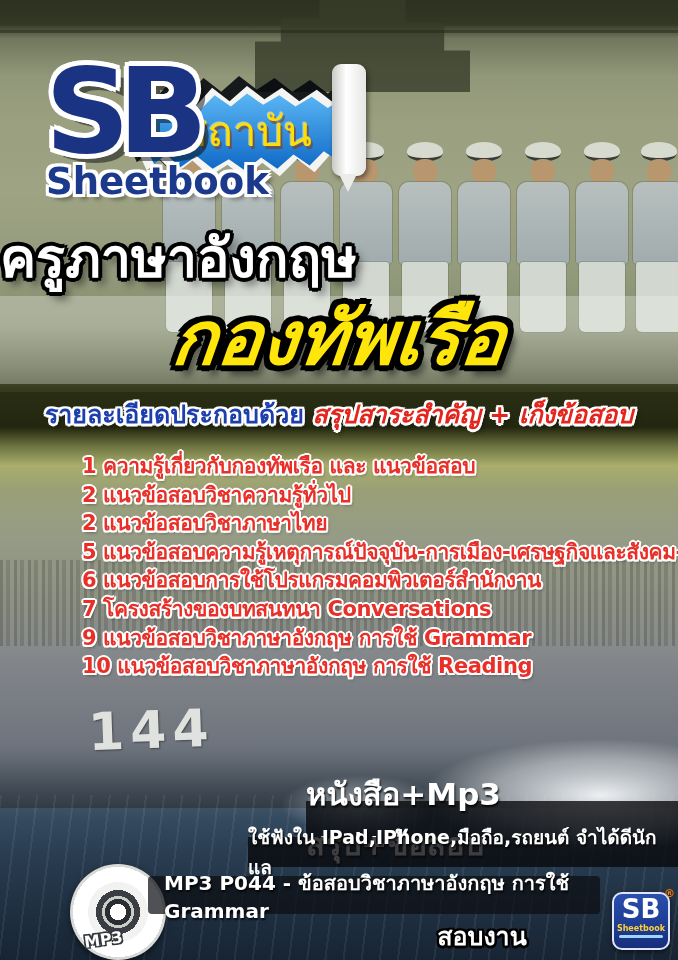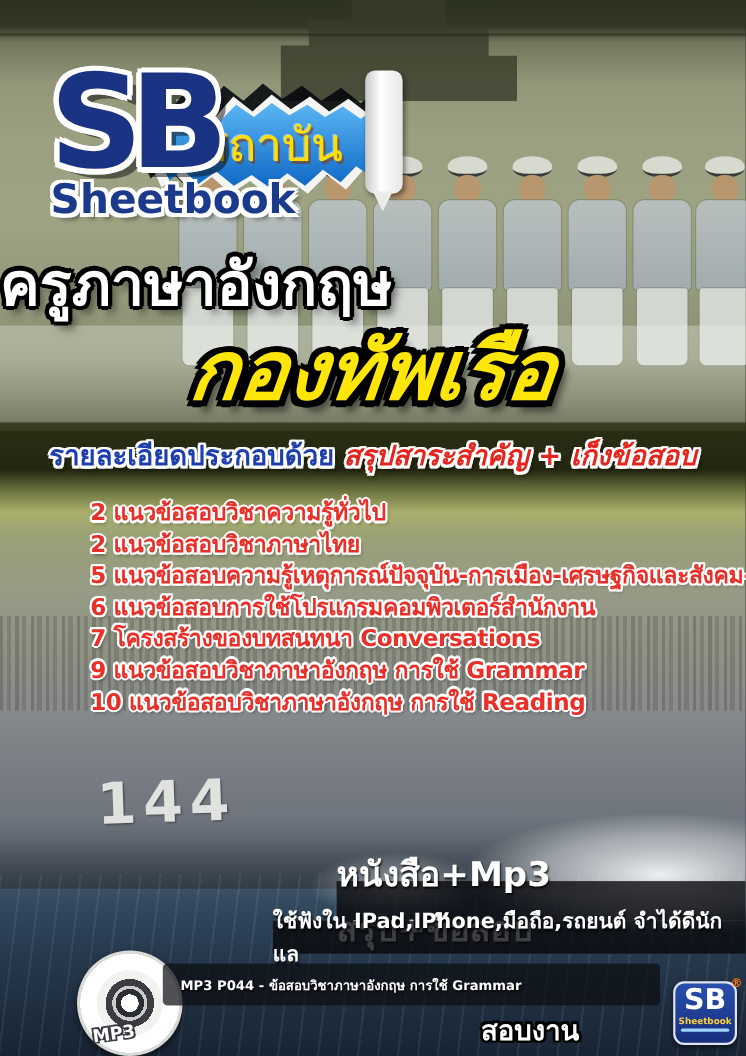--- a/index.html
+++ b/index.html
@@ -87,21 +87,21 @@
     text-shadow:-1.5px -1.5px 0 #fff,1.5px -1.5px 0 #fff,-1.5px 1.5px 0 #fff,1.5px 1.5px 0 #fff,-2px 0 0 #fff,2px 0 0 #fff,0 -2px 0 #fff,0 2px 0 #fff,2px 3px 3px rgba(0,0,0,.3);}
   
   .pkg1{right:0;top:801px;width:372px;height:36px;background:rgba(8,8,10,.78);
     display:flex;align-items:center;justify-content:center;
     font-size:31px;font-weight:bold;color:#fff;text-shadow:1px 2px 2px rgba(0,0,0,.8);}
   .pkg2{right:0;top:837px;width:430px;height:30px;background:rgba(8,8,10,.78);
     display:flex;align-items:center;justify-content:center;
     font-size:19px;font-weight:bold;color:#fff;text-shadow:1px 2px 2px rgba(0,0,0,.8);}
   .mp3-bar{left:148px;top:876px;width:452px;height:38px;background:rgba(12,14,18,.72);
     border-radius:4px;display:flex;align-items:center;padding-left:16px;box-sizing:border-box;
-    font-size:12px;font-weight:bold;color:#fff;text-shadow:1px 2px 2px rgba(0,0,0,.8);}
+    font-size:20px;font-weight:bold;color:#fff;text-shadow:1px 2px 2px rgba(0,0,0,.8);}
   .cd{left:70px;top:864px;width:96px;height:96px;border-radius:50%;
     background:radial-gradient(circle at 50% 50%,#ffffff 0 8px,#2a2e33 8px 13px,#caccc9 13px 16px,#3a3e42 16px 22px,#f2f3f0 22px 30px,#ffffff 30px 45px,#d8dad6 45px 48px);
     box-shadow:0 3px 7px rgba(0,0,0,.55);}
   .cd-label{left:84px;top:930px;font-size:16px;font-weight:bold;color:#fff;transform:rotate(-8deg);
     text-shadow:-1.5px -1.5px 0 #34383d,1.5px -1.5px 0 #34383d,-1.5px 1.5px 0 #34383d,1.5px 1.5px 0 #34383d;}
   .website{left:360px;top:916px;width:244px;text-align:center;font-size:25px;font-weight:bold;color:#fff;
     text-shadow:-2px -2px 0 #000,2px -2px 0 #000,-2px 2px 0 #000,2px 2px 0 #000,-2.5px 0 0 #000,2.5px 0 0 #000,0 -2.5px 0 #000,0 2.5px 0 #000;}
   .badge{left:612px;top:892px;width:58px;height:58px;border-radius:10px;border:2px solid #dfe4ff;
     background:linear-gradient(#2a4fae,#162f7c);box-sizing:border-box;text-align:center;
     box-shadow:0 2px 5px rgba(0,0,0,.5);}
@@ -193,20 +193,21 @@
   <div class="abs title-band"></div>
   <div class="abs title1">ครูภาษาอังกฤษ</div>
   <div class="abs title2">กองทัพเรือ</div>
   <div class="abs details-line">
     <span class="details-prefix">รายละเอียดประกอบด้วย</span>
     <span> </span>
     <span class="details-highlight">สรุปสาระสำคัญ + เก็งข้อสอบ</span>
   </div>
 
   <div class="abs contents">
+    <div class="content-item">1 ความรู้เกี่ยวกับกองทัพเรือ และ แนวข้อสอบ</div>
     <div class="content-item">2 แนวข้อสอบวิชาความรู้ทั่วไป</div>
     <div class="content-item">2 แนวข้อสอบวิชาภาษาไทย</div>
     <div class="content-item">5 แนวข้อสอบความรู้เหตุการณ์ปัจจุบัน-การเมือง-เศรษฐกิจและสังคม-ชุดที่-2</div>
     <div class="content-item">6 แนวข้อสอบการใช้โปรแกรมคอมพิวเตอร์สำนักงาน</div>
     <div class="content-item">7 โครงสร้างของบทสนทนา Conversations</div>
     <div class="content-item">9 แนวข้อสอบวิชาภาษาอังกฤษ การใช้ Grammar</div>
     <div class="content-item">10 แนวข้อสอบวิชาภาษาอังกฤษ การใช้ Reading</div>
   </div>
 
   <div class="abs pkg1">หนังสือ+Mp3 สรุป+ข้อสอบ</div>

